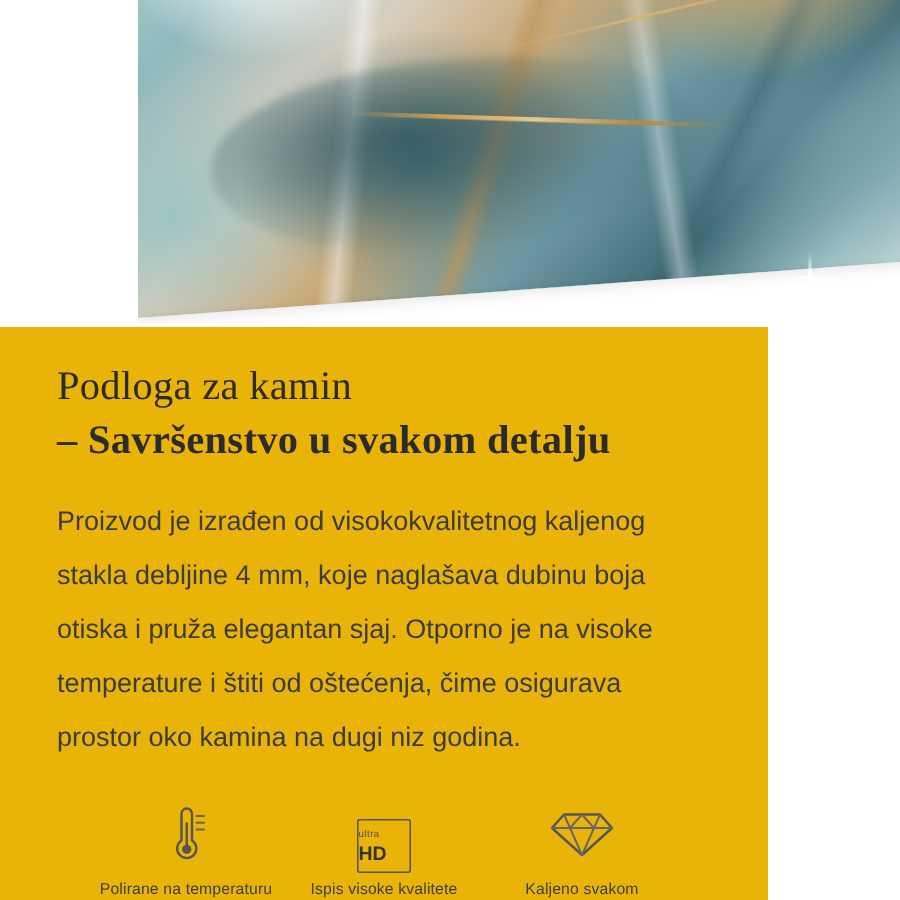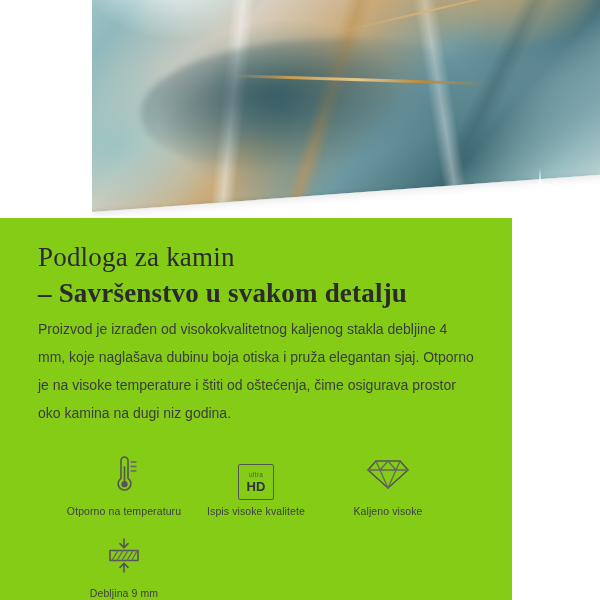--- a/index.html
+++ b/index.html
@@ -11,21 +11,21 @@
     height: 600px;
     background: #ffffff;
     font-family: "Liberation Sans", sans-serif;
     color: #333333;
     overflow: hidden;
   }
   .page {
     position: relative;
     width: 512px;
     height: 600px;
-    background: #84cc16;
+    background: #eab308;
   }
 
   
   .hero {
     position: relative;
     width: 600px;
     height: 218px;
     overflow: hidden;
     background: #ffffff;
   }
@@ -164,22 +164,22 @@
     font-size: 27px;
     line-height: 1.32;
     color: #2b2b2b;
     letter-spacing: 0.2px;
   }
   .title .line2 {
     display: block;
     font-weight: bold;
   }
   .desc {
-    margin: 4px 0 0 0;
-    font-size: 14px;
+    margin: 18px 0 0 0;
+    font-size: 18px;
     line-height: 2.0;
     color: #3c3c3c;
     max-width: 530px;
   }
 
   
   .features {
     margin-top: 24px;
     display: grid;
     grid-template-columns: repeat(3, 1fr);
@@ -221,21 +221,20 @@
     stroke-linecap: round;
     stroke-linejoin: round;
   }
   .hd-box {
     width: 34px;
     height: 34px;
     border: 1.6px solid #555;
     border-radius: 2px;
     display: flex;
     flex-direction: column;
-    align-items: center;
     justify-content: center;
     line-height: 1;
     margin-top: 16px;
   }
   .hd-box .ultra {
     font-size: 6.5px;
     letter-spacing: 0.3px;
     color: #555;
     margin-bottom: 1px;
   }
@@ -279,42 +278,42 @@
 
       <div class="feature">
         <div class="glyph">
           <svg width="40" height="44" viewBox="0 0 40 44">
             <path class="stroke" d="M17 8.5a3.5 3.5 0 0 1 7 0v17.8a6.4 6.4 0 1 1-7 0V8.5z"></path>
             <path class="stroke" d="M20.5 15v14.5"></path>
             <circle cx="20.5" cy="32.2" r="3.1" fill="#555" stroke="none"></circle>
             <path class="thin" d="M27 10h5M27 14.5h5M27 19h5"></path>
           </svg>
         </div>
-        <div class="caption">Otporno na temperaturu</div>
+        <div class="caption">Polirane na temperaturu</div>
       </div>
 
       <div class="feature">
         <div class="glyph">
           <div class="hd-box">
             <span class="ultra">ultra</span>
             <span class="hd">HD</span>
           </div>
         </div>
         <div class="caption">Ispis visoke kvalitete</div>
       </div>
 
 
       <div class="feature">
         <div class="glyph">
           <svg width="46" height="40" viewBox="0 0 46 40">
             <path class="stroke" d="M11 7h24l8 9-20 18L3 16l8-9z"></path>
             <path class="thin" d="M3 16h40M11 7l4 9 8 18M35 7l-4 9-8 18M15 16l8-9 8 9"></path>
           </svg>
         </div>
-        <div class="caption">Kaljeno visoke</div>
+        <div class="caption">Kaljeno svakom</div>
       </div>
 
 
       <div class="feature">
         <div class="glyph">
           <svg width="44" height="40" viewBox="0 0 44 40">
             <path class="stroke" d="M22 3v8M18 7.6l4 4 4-4"></path>
             <rect class="stroke" x="8" y="14.5" width="28" height="10"></rect>
             <path class="thin" d="M10 24.3l6-9.6M15 24.3l6-9.6M20 24.3l6-9.6M25 24.3l6-9.6M30 24.3l5-9.6"></path>
             <path class="stroke" d="M22 36v-8M18 31.4l4-4 4 4"></path>

